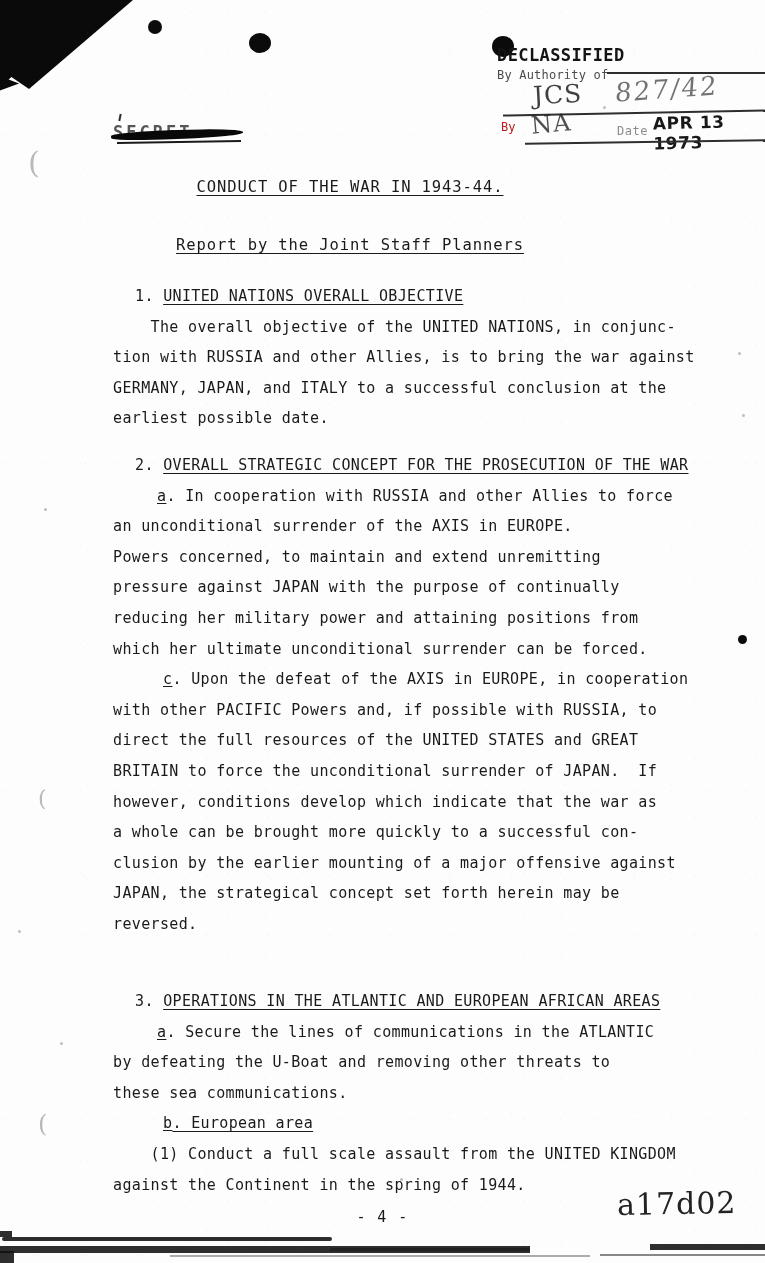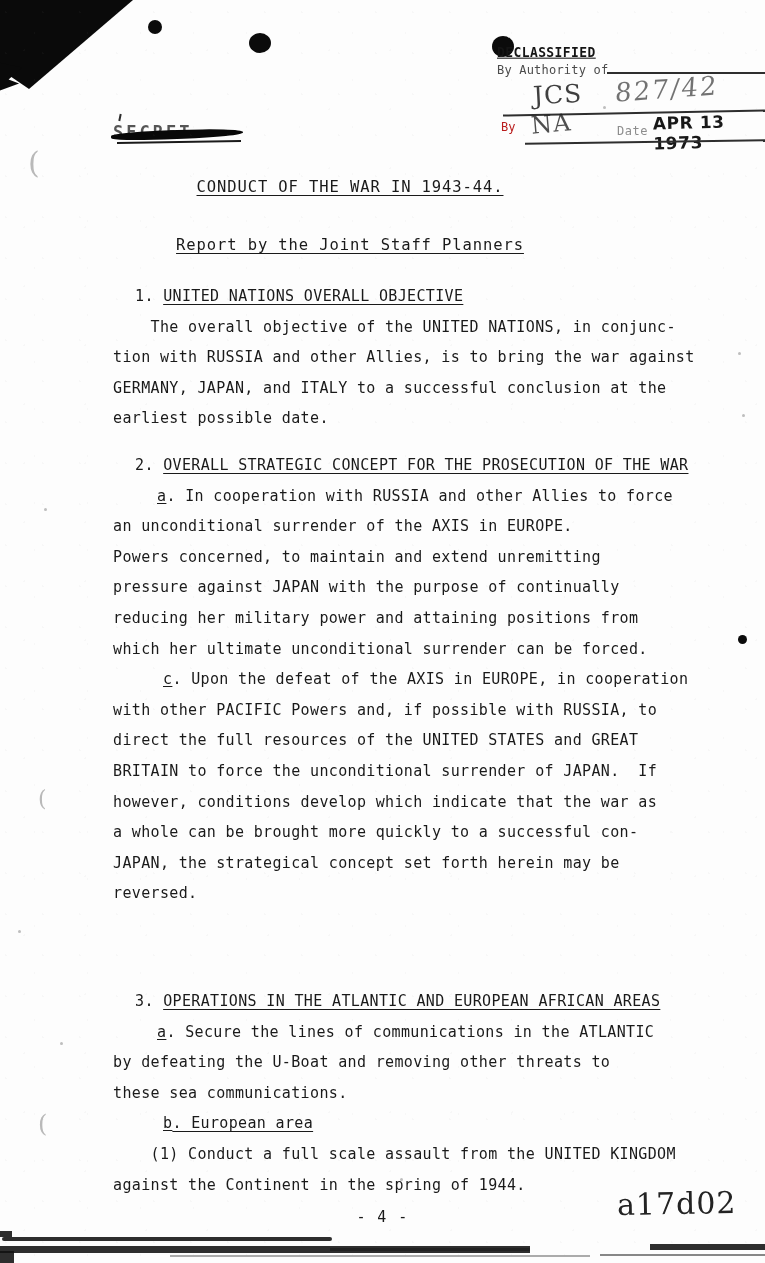--- a/index.html
+++ b/index.html
@@ -87,27 +87,26 @@
   
   .declass {
     position: absolute;
     left: 497px;
     top: 44px;
     width: 268px;
     font-family: "DejaVu Sans Mono", monospace;
     color: #2a2a2a;
   }
   .declass-title {
-    font-size: 13px;
+    font-size: 17px;
     letter-spacing: .4px;
     font-weight: 700;
     color: #141414;
     transform: scaleY(1.05);
     transform-origin: left top;
-    text-decoration: underline;
   }
   .declass-auth {
     font-size: 12px;
     margin-top: 4px;
     color: #4b4b4b;
     letter-spacing: .2px;
     position: relative;
     display: inline-block;
   }
   .rule {
@@ -367,20 +366,21 @@
       <div class="line">pressure against JAPAN with the purpose of continually</div>
       <div class="line">reducing her military power and attaining positions from</div>
       <div class="line">which her ultimate unconditional surrender can be forced.</div>
 
       <div class="line"><span style="display:inline-block; width:50px;"></span><span class="ital-u">c</span><span>. Upon the defeat of the AXIS in EUROPE, in cooperation</span></div>
       <div class="line">with other PACIFIC Powers and, if possible with RUSSIA, to</div>
       <div class="line">direct the full resources of the UNITED STATES and GREAT</div>
       <div class="line">BRITAIN to force the unconditional surrender of JAPAN.  If</div>
       <div class="line">however, conditions develop which indicate that the war as</div>
       <div class="line">a whole can be brought more quickly to a successful con-</div>
+      <div class="line">clusion by the earlier mounting of a major offensive against</div>
       <div class="line">JAPAN, the strategical concept set forth herein may be</div>
       <div class="line">reversed.</div>
     </div>
 
     <div class="body-block" style="top:986px;">
       <div class="head-line">
         <span style="display:inline-block; width:22px;"></span><span>3.</span>
         <span class="u">OPERATIONS IN THE ATLANTIC AND EUROPEAN AFRICAN AREAS</span>
       </div>
 

